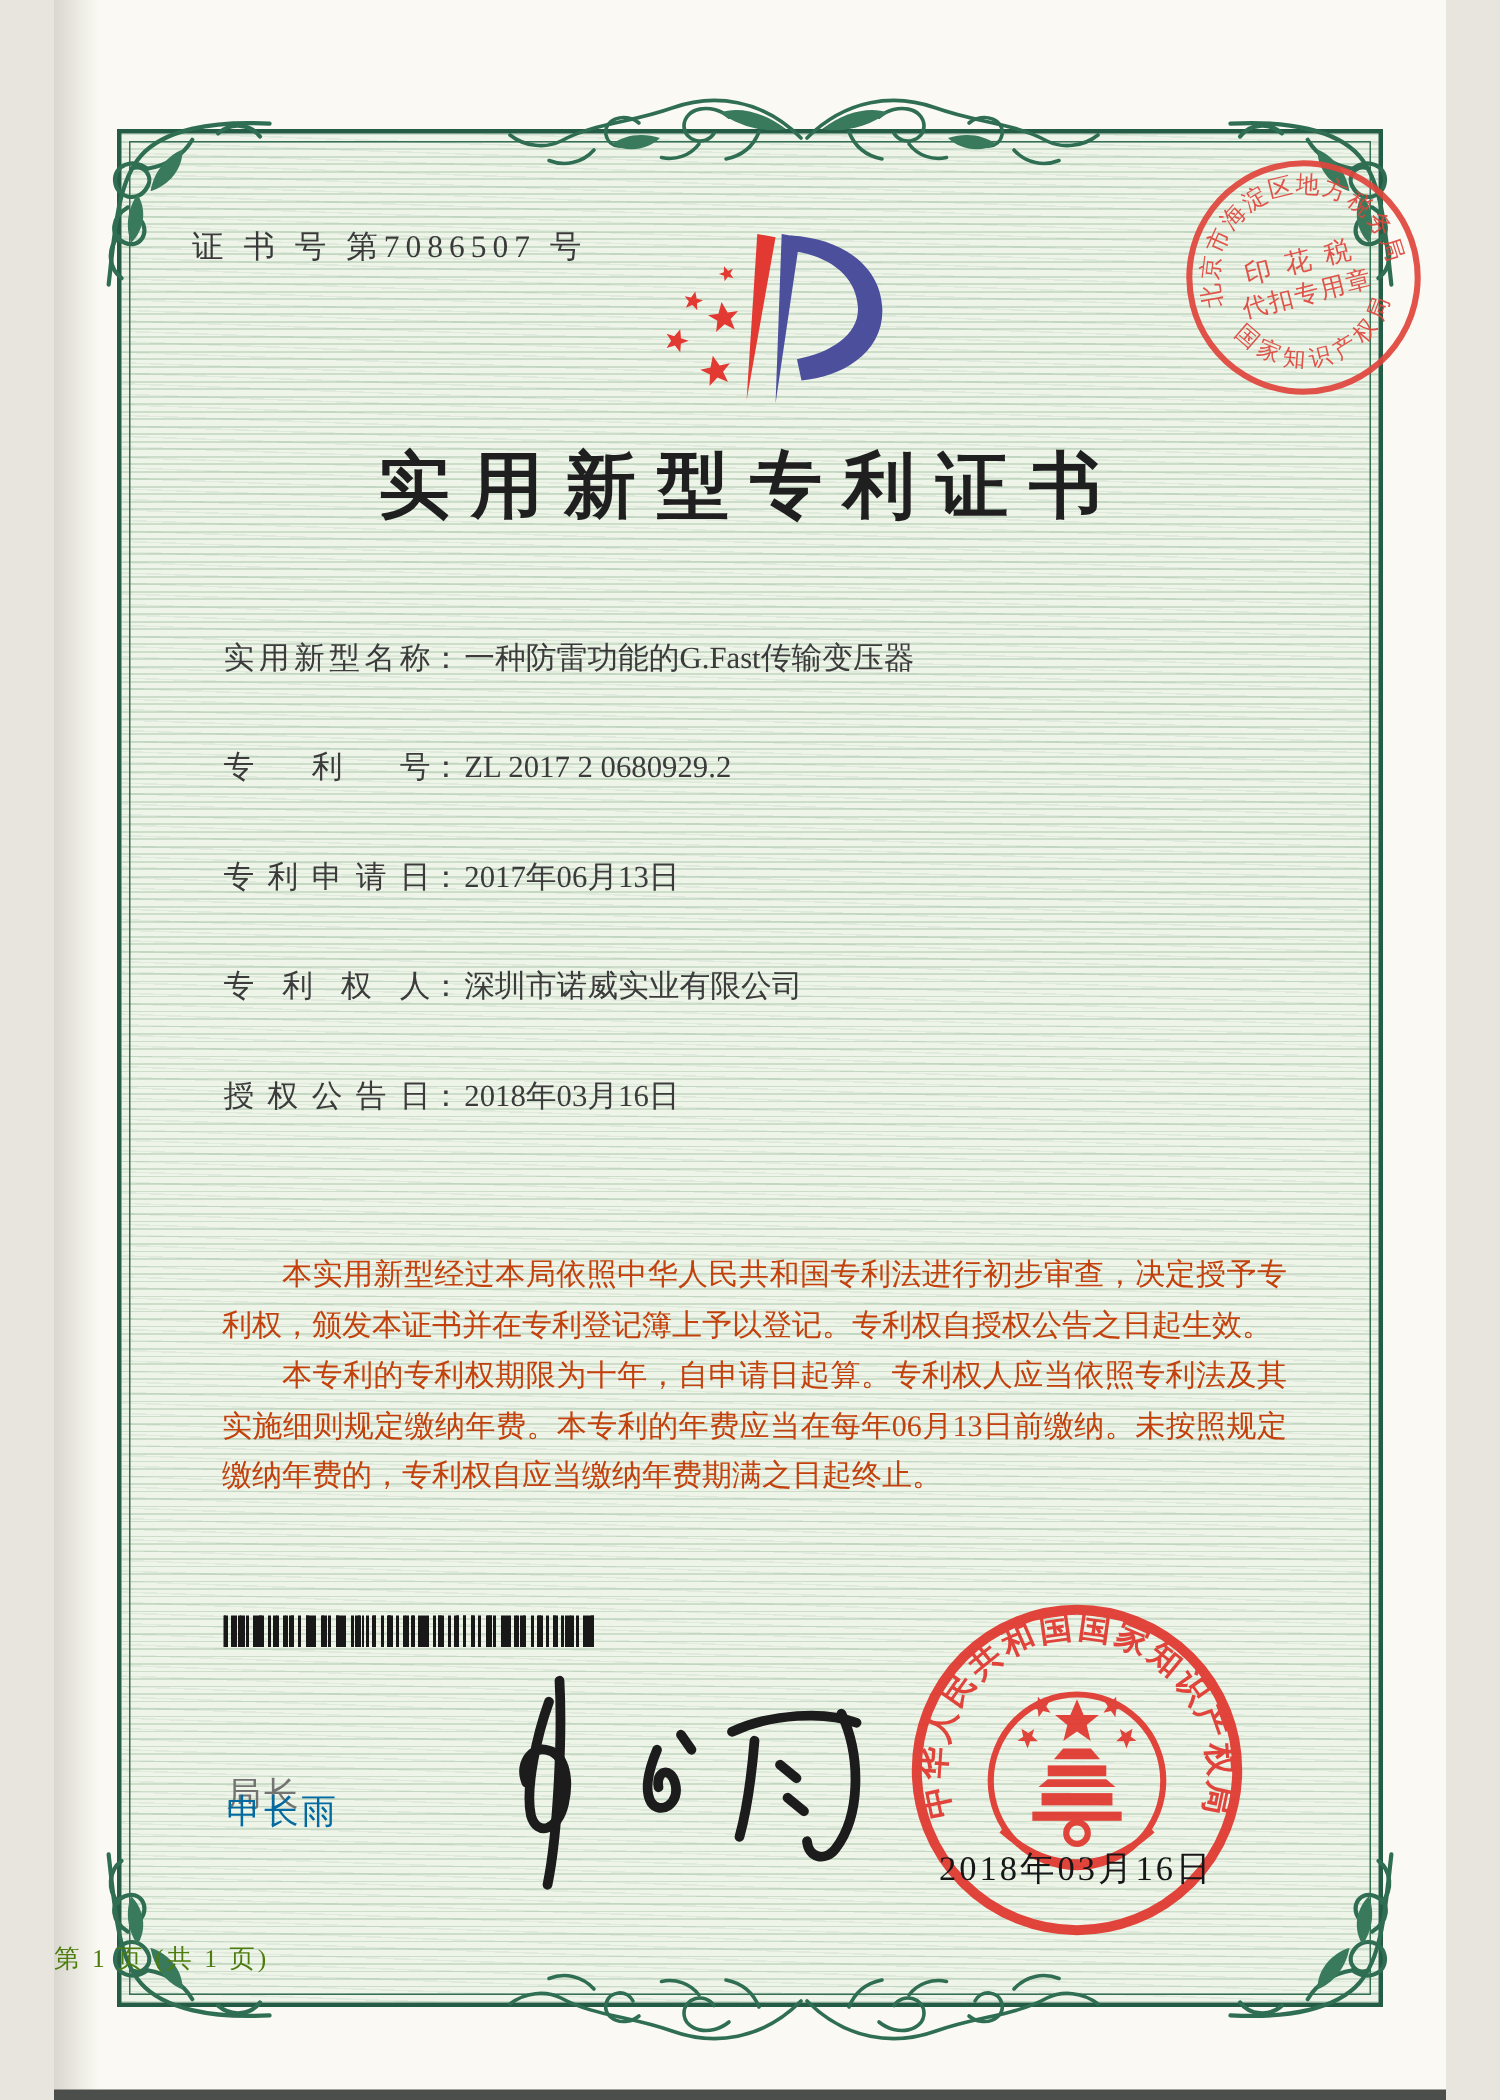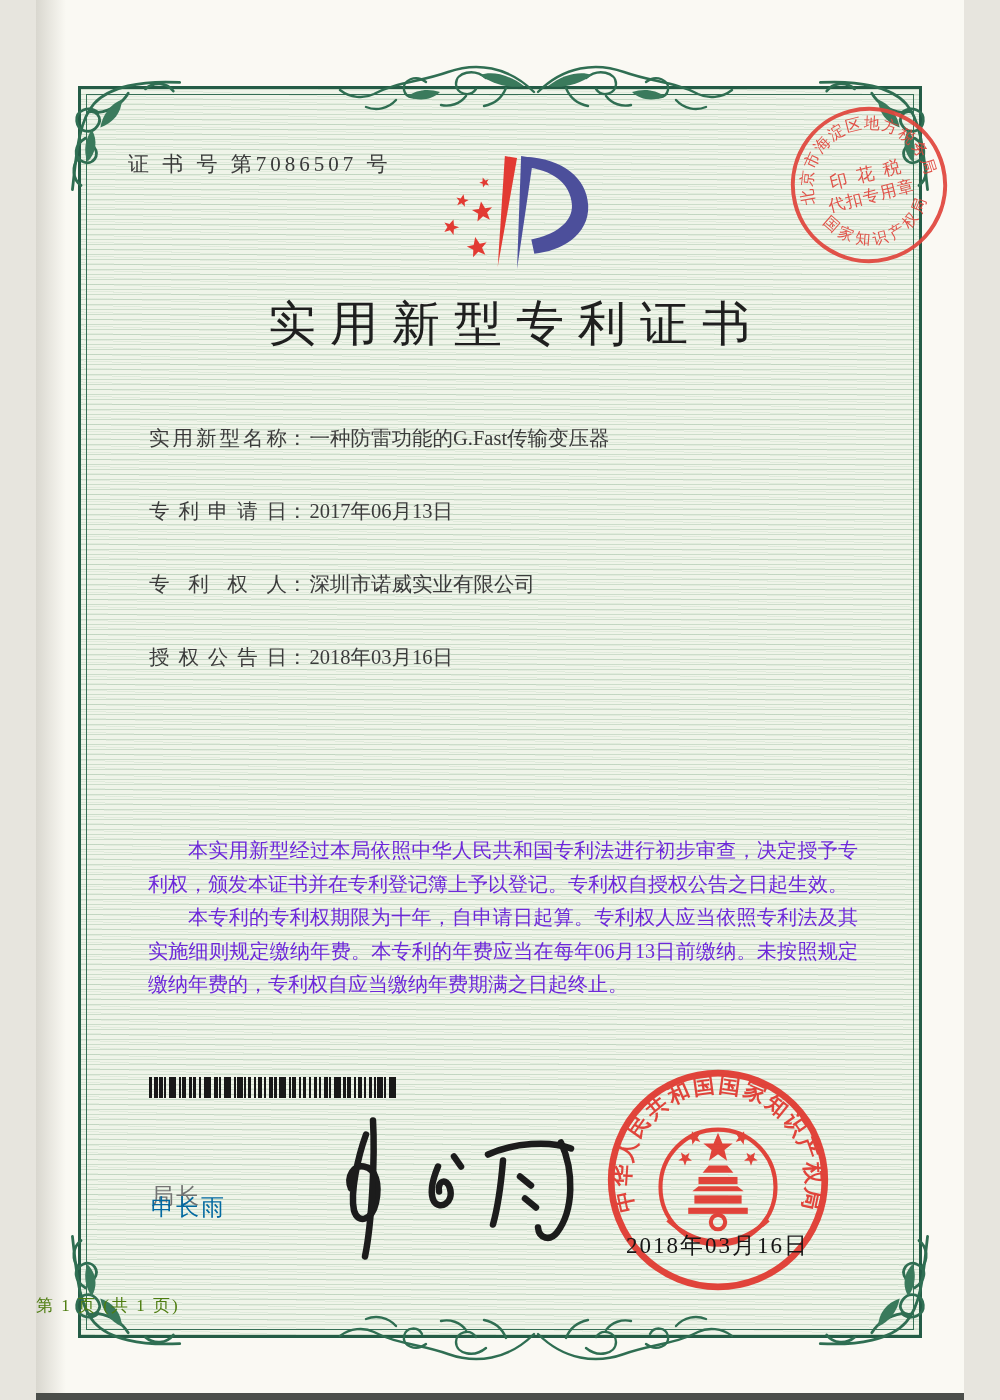--- a/index.html
+++ b/index.html
@@ -33,30 +33,30 @@
   .orn-center{position:absolute;left:300px;top:48px;width:400px;height:84px;}
   .orn-center.bottom{top:auto;bottom:22px;transform:scaleY(-1);}
 
   .cert-no{position:absolute;left:92px;top:150px;font-size:21px;letter-spacing:4px;color:#3a3a3a;}
 
   .logo{position:absolute;left:398px;top:153px;width:160px;height:122px;}
 
   .tax-stamp{position:absolute;left:748px;top:100px;width:170px;height:170px;
     transform:rotate(-14deg);opacity:.92;}
 
-  .title{position:absolute;left:16px;width:100%;top:292px;text-align:center;
-    font-size:48px;font-weight:400;letter-spacing:14px;color:#1f1f1f;}
+  .title{position:absolute;left:0;width:100%;top:292px;text-align:center;
+    font-size:48px;font-weight:700;letter-spacing:14px;color:#1f1f1f;}
 
   .fields{position:absolute;left:113px;top:424px;width:780px;}
   .field{height:22px;margin-bottom:51px;font-size:20.5px;color:#3b3b3b;white-space:nowrap;}
   .field-label{display:inline-block;width:138px;text-align:justify;text-align-last:justify;}
   .field-colon{display:inline-block;margin-right:2px;}
 
   .body-text{position:absolute;left:112px;right:106px;top:834px;
-    font-size:20px;line-height:33.5px;text-align:justify;color:#6d28d9;}
+    font-size:20px;line-height:33.5px;text-align:justify;color:#c2410c;}
   .body-text p{margin:0;text-indent:2em;}
 
   .barcode{position:absolute;left:113px;top:1077px;width:248px;height:21px;
     background-image:
       repeating-linear-gradient(90deg,#181818 0 2px,rgba(0,0,0,0) 2px 5px),
       repeating-linear-gradient(90deg,#181818 0 3px,rgba(0,0,0,0) 3px 11px),
       repeating-linear-gradient(90deg,rgba(0,0,0,0) 0 7px,#181818 7px 9px,rgba(0,0,0,0) 9px 17px);}
 
   .sig-title{position:absolute;left:115px;top:1150px;font-size:23px;color:#737373;letter-spacing:2px;margin-top:31px;}
   .sig-name{position:absolute;left:115px;top:1192px;font-size:23px;color:#0369a1;letter-spacing:2px;}
@@ -195,20 +195,23 @@
     </text>
     <text x="67" y="63" font-size="14" fill="#e0453c" text-anchor="middle" letter-spacing="2">印 花 税</text>
     <text x="67" y="80" font-size="13" fill="#e0453c" text-anchor="middle" letter-spacing="1">代扣专用章</text>
   </svg>
 
   <div class="title">实用新型专利证书</div>
 
   <div class="fields">
     <div class="field">
       <span class="field-label">实用新型名称</span><span class="field-colon">：</span><span>一种防雷功能的G.Fast传输变压器</span>
+    </div>
+    <div class="field">
+      <span class="field-label">专利号</span><span class="field-colon">：</span><span>ZL 2017 2 0680929.2</span>
     </div>
     <div class="field">
       <span class="field-label">专利申请日</span><span class="field-colon">：</span><span>2017年06月13日</span>
     </div>
     <div class="field">
       <span class="field-label">专利权人</span><span class="field-colon">：</span><span>深圳市诺威实业有限公司</span>
     </div>
     <div class="field">
       <span class="field-label">授权公告日</span><span class="field-colon">：</span><span>2018年03月16日</span>
     </div>

